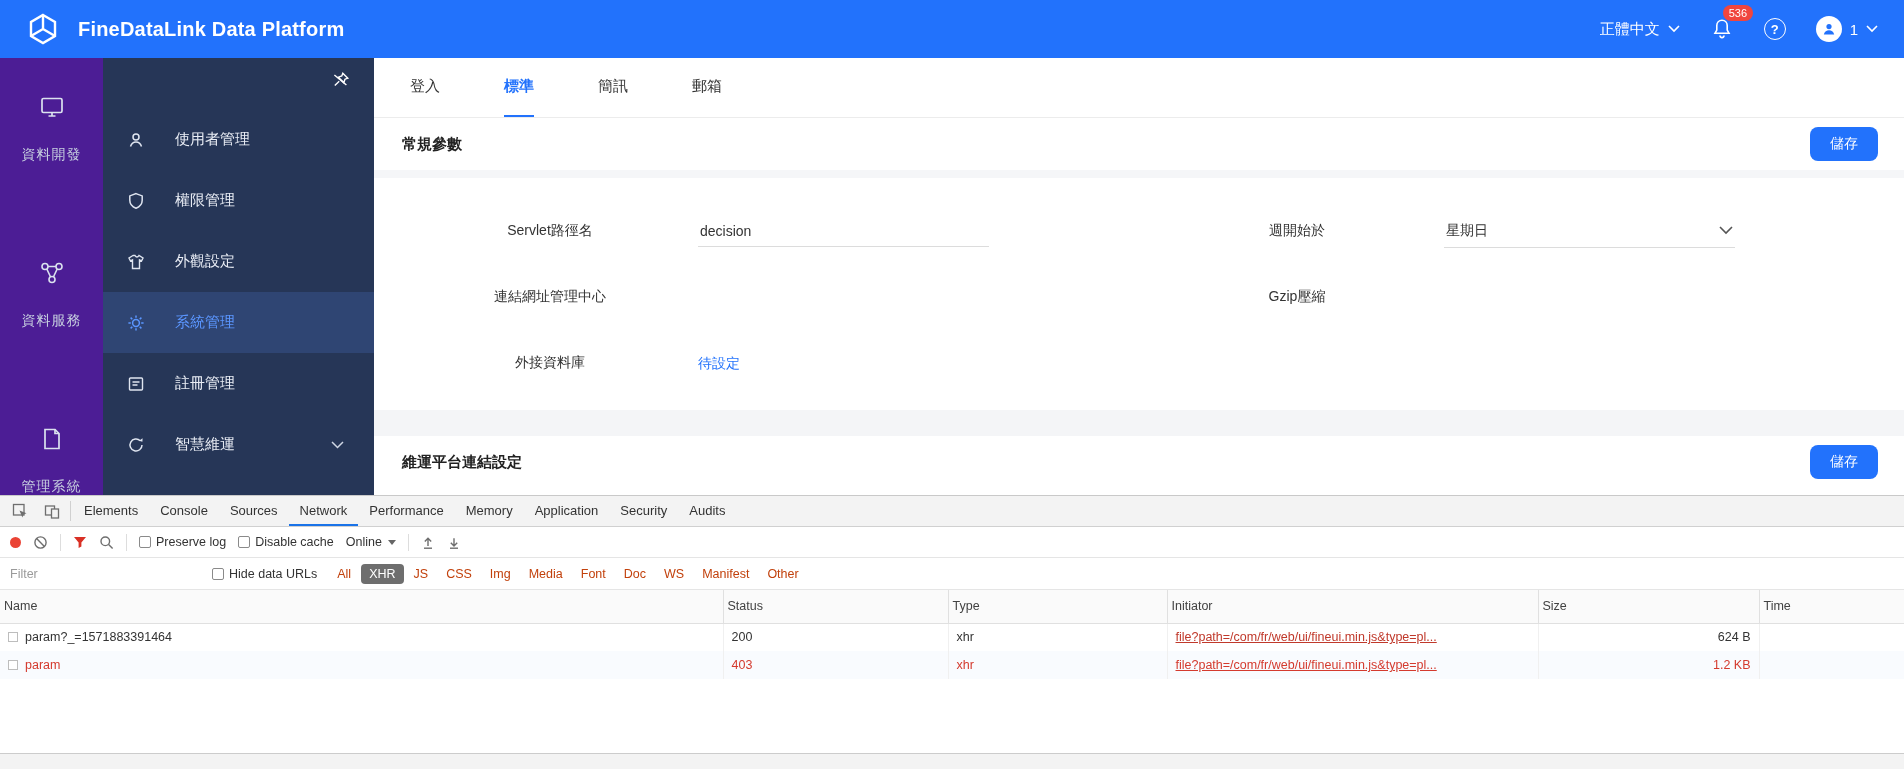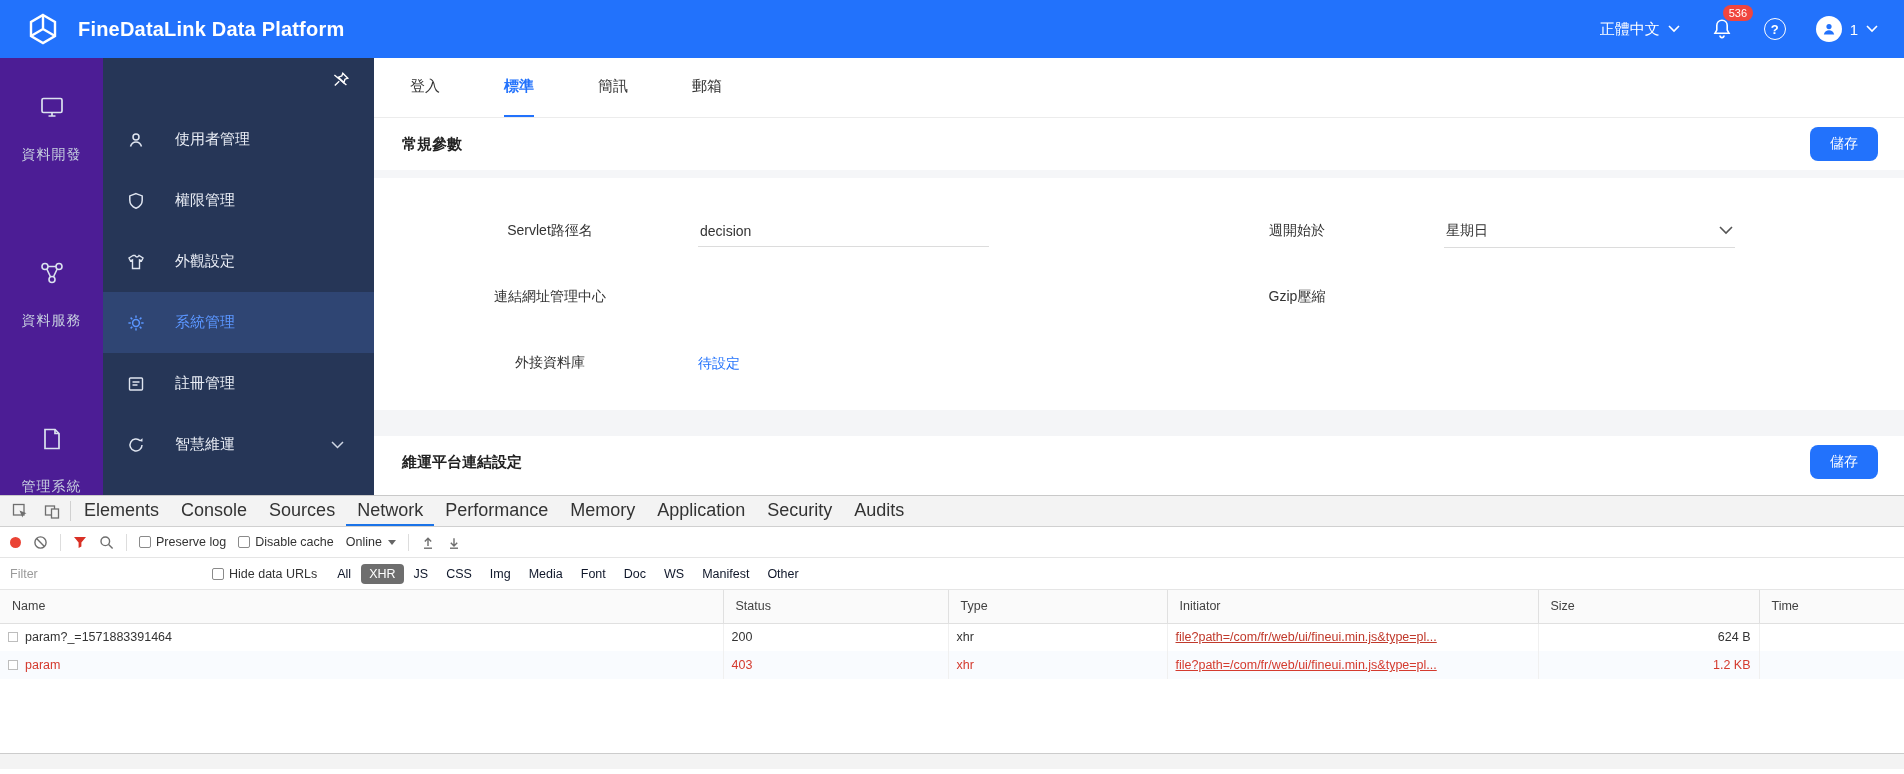--- a/index.html
+++ b/index.html
@@ -57,41 +57,41 @@
   .u-select .sel-chev { color: #555; display: flex; }
   .toggle { width: 50px; height: 26px; background: #2272fc; border-radius: 13px; position: relative; cursor: pointer; }
   .toggle::after { content: ""; position: absolute; right: 3px; top: 3px; width: 20px; height: 20px; border-radius: 50%; background: #fff; }
   .link { color: #2272fc; font-size: 14px; cursor: pointer; }
 
   
   .devtools { position: absolute; left: 0; bottom: 0; width: 1904px; height: 279px; background: #fff; border-top: 1px solid #c9c9c9; color: #333; }
   .dt-tabs { height: 31px; background: #f3f3f3; border-bottom: 1px solid #d0d0d0; display: flex; align-items: stretch; padding-left: 4px; }
   .dt-iconbtn { width: 32px; display: flex; align-items: center; justify-content: center; color: #6e6e6e; cursor: pointer; }
   .dt-sep { width: 1px; background: #d0d0d0; margin: 5px 2px; }
-  .dt-tab { padding: 0 11px; display: flex; align-items: center; font-size: 18px; color: #333; cursor: pointer; border-bottom: 2px solid transparent; }
+  .dt-tab { padding: 0 11px; display: flex; align-items: center; font-size: 13px; color: #333; cursor: pointer; border-bottom: 2px solid transparent; }
   .dt-tab.active { border-bottom-color: #1a73e8; }
 
   .dt-toolbar { height: 31px; display: flex; align-items: center; gap: 12px; padding: 0 10px; border-bottom: 1px solid #e5e5e5; background: #fff; font-size: 12.5px; }
   .record-dot { width: 11px; height: 11px; border-radius: 50%; background: #ea4335; cursor: pointer; }
   .tool-icon { display: flex; color: #6e6e6e; cursor: pointer; }
   .vsep { width: 1px; height: 17px; background: #ddd; }
   .dt-check { display: flex; align-items: center; gap: 5px; cursor: pointer; }
   .checkbox { width: 12px; height: 12px; border: 1px solid #8a8a8a; border-radius: 2px; background: #fff; flex: none; }
   .online { display: flex; align-items: center; gap: 6px; cursor: pointer; }
   .tri-down { width: 0; height: 0; border-left: 4px solid transparent; border-right: 4px solid transparent; border-top: 5px solid #666; }
 
   .dt-filterbar { height: 32px; display: flex; gap: 12px; padding: 0 10px; border-bottom: 1px solid #e5e5e5; font-size: 12.5px; }
   .filter-input { width: 190px; border: none; outline: none; font-size: 12.5px; color: #333; font-family: inherit; }
   .filter-input::placeholder { color: #9a9a9a; }
   .pills { display: flex; align-items: center; gap: 2px; }
-  .pill { padding: 3px 8px; border-radius: 4px; color: #0f172a; cursor: pointer; white-space: nowrap; }
+  .pill { padding: 3px 8px; border-radius: 4px; color: #c2410c; cursor: pointer; white-space: nowrap; }
   .pill.active { background: #6e6e6e; color: #fff; }
 
   .dt-table { width: 1904px; border-collapse: collapse; table-layout: fixed; font-size: 12.5px; }
-  .dt-table th { height: 33px; background: #fafafa; border-right: 1px solid #e0e0e0; border-bottom: 1px solid #e0e0e0; font-weight: 400; text-align: left; padding: 0 12px; color: #424242; margin-left: 20px; }
+  .dt-table th { height: 33px; background: #fafafa; border-right: 1px solid #e0e0e0; border-bottom: 1px solid #e0e0e0; font-weight: 400; text-align: left; padding: 0 4px; color: #424242; margin-left: 20px; }
   .dt-table td { height: 28px; padding: 0 8px; border-right: 1px solid #f0f0f0; white-space: nowrap; overflow: hidden; text-overflow: ellipsis; color: #333; }
   .dt-table tbody tr:nth-child(even) td { background: #f9fbfe; }
   .name-cell { display: flex; align-items: center; gap: 7px; }
   .doc-sq { width: 10px; height: 10px; border: 1px solid #bdbdbd; background: #fff; flex: none; }
   .initiator-link { color: #c0392b; text-decoration: underline; cursor: pointer; }
   .size-cell { text-align: right; }
   tr.failed td, tr.failed .initiator-link { color: #d43a2e; }
   .dt-footer { position: absolute; left: 0; bottom: 5px; width: 100%; height: 16px; background: #f3f3f3; border-top: 1px solid #ccc; }
 </style>
 </head>

